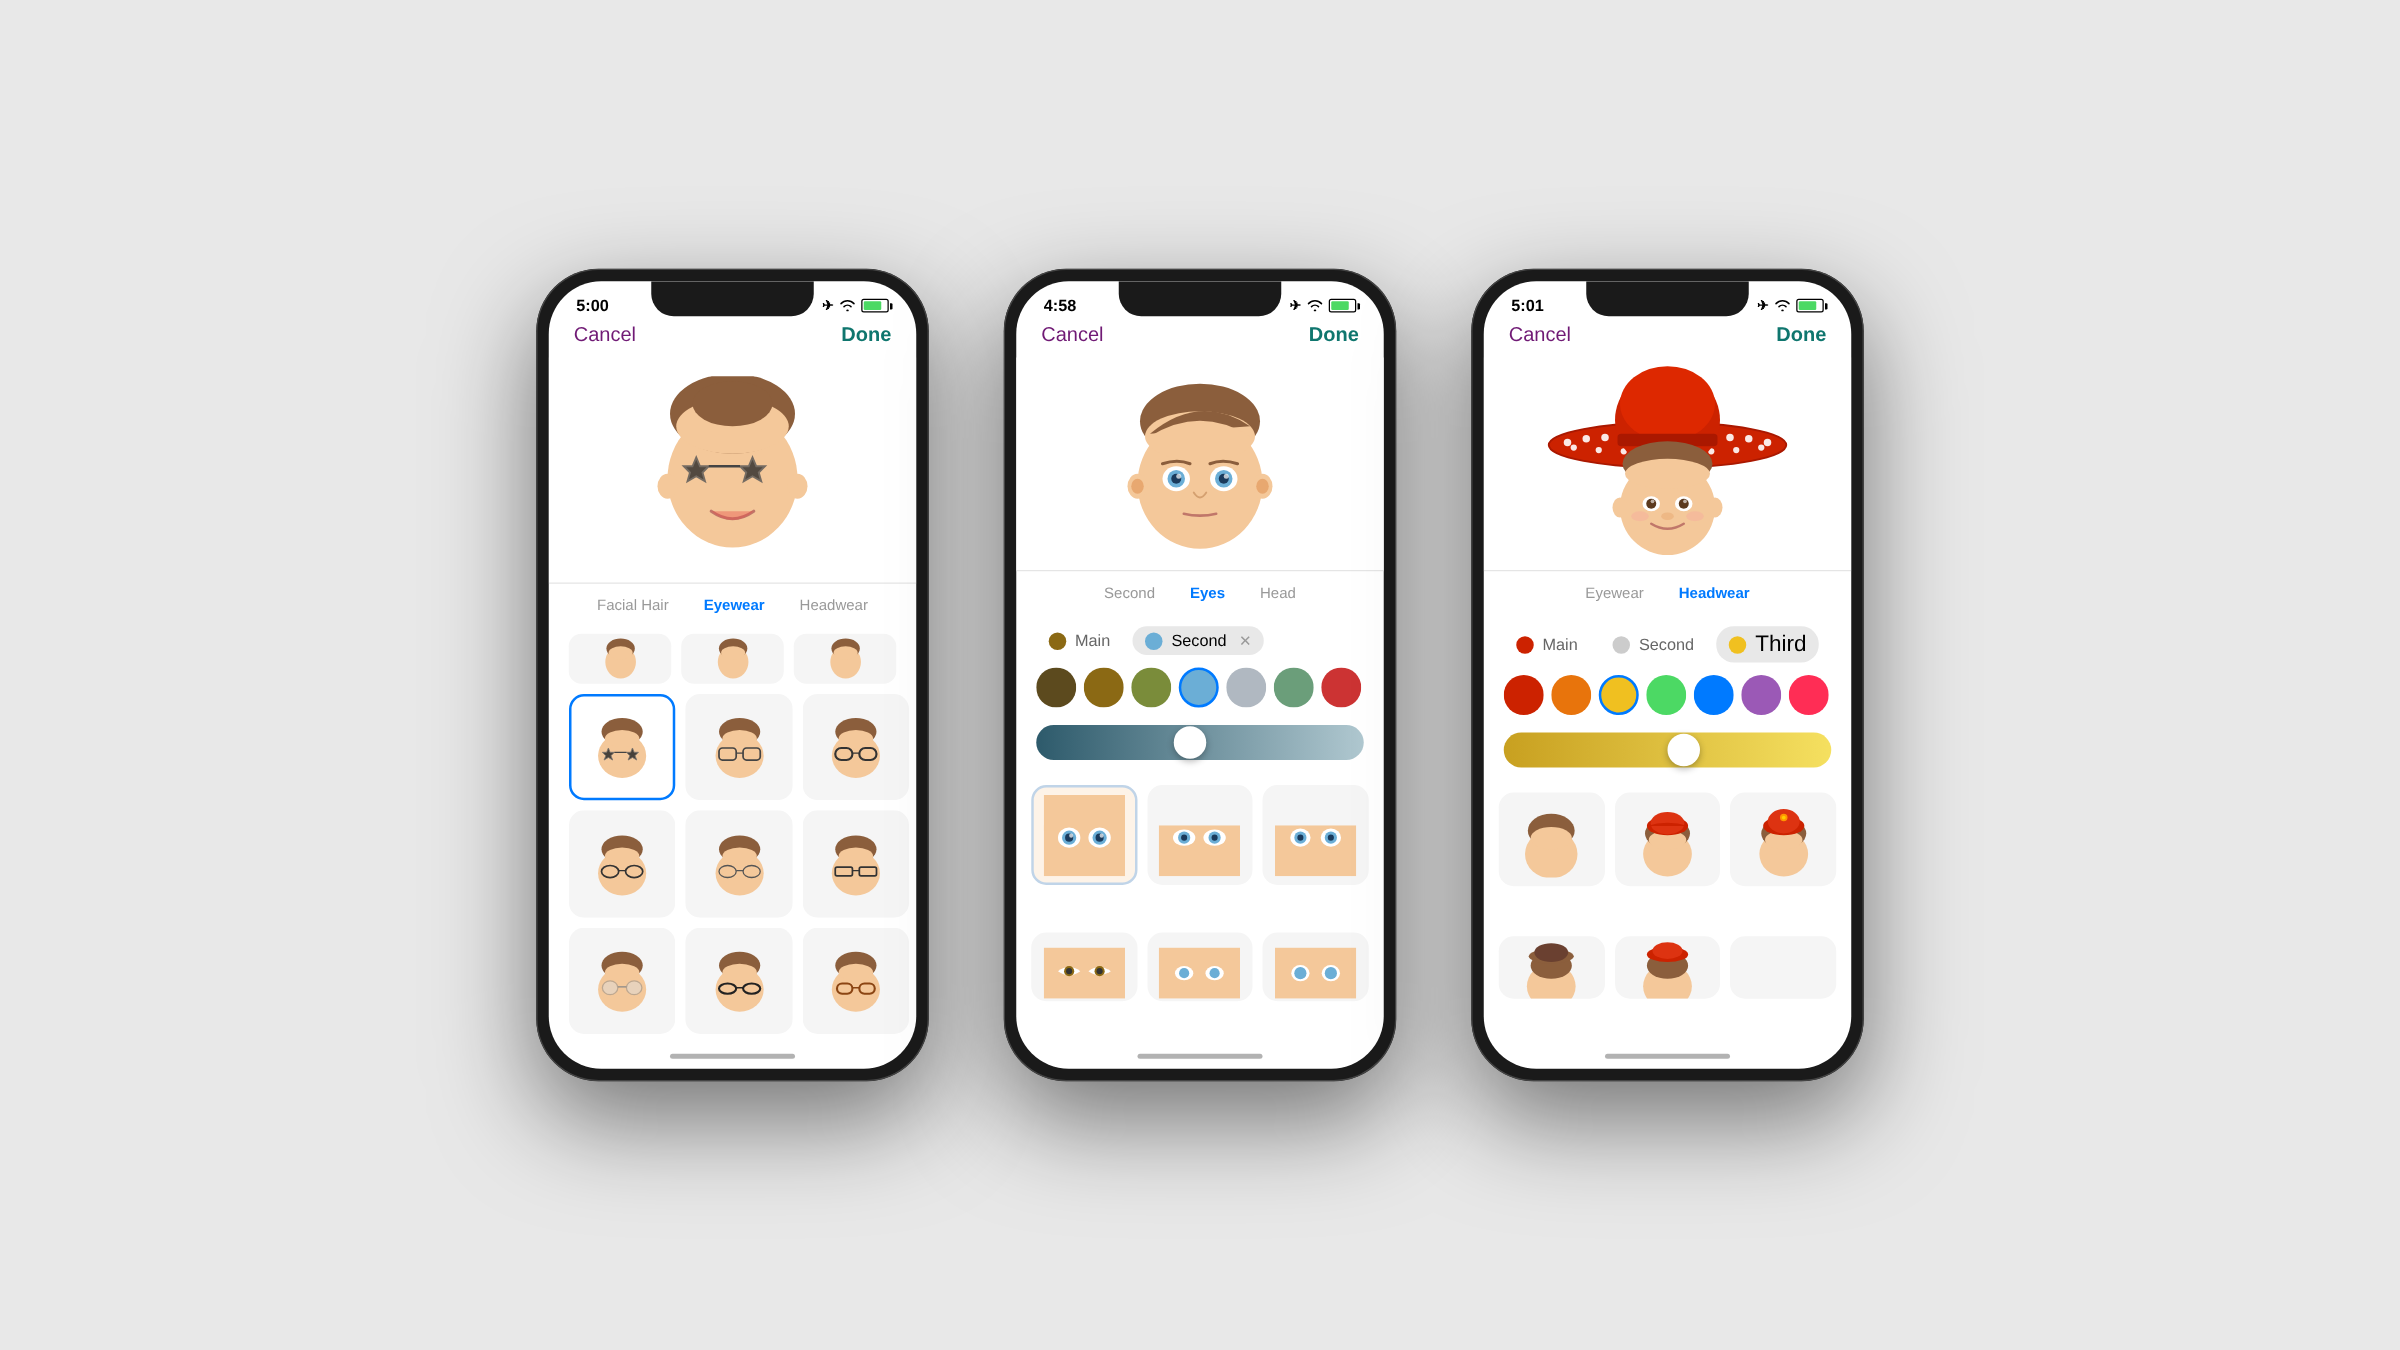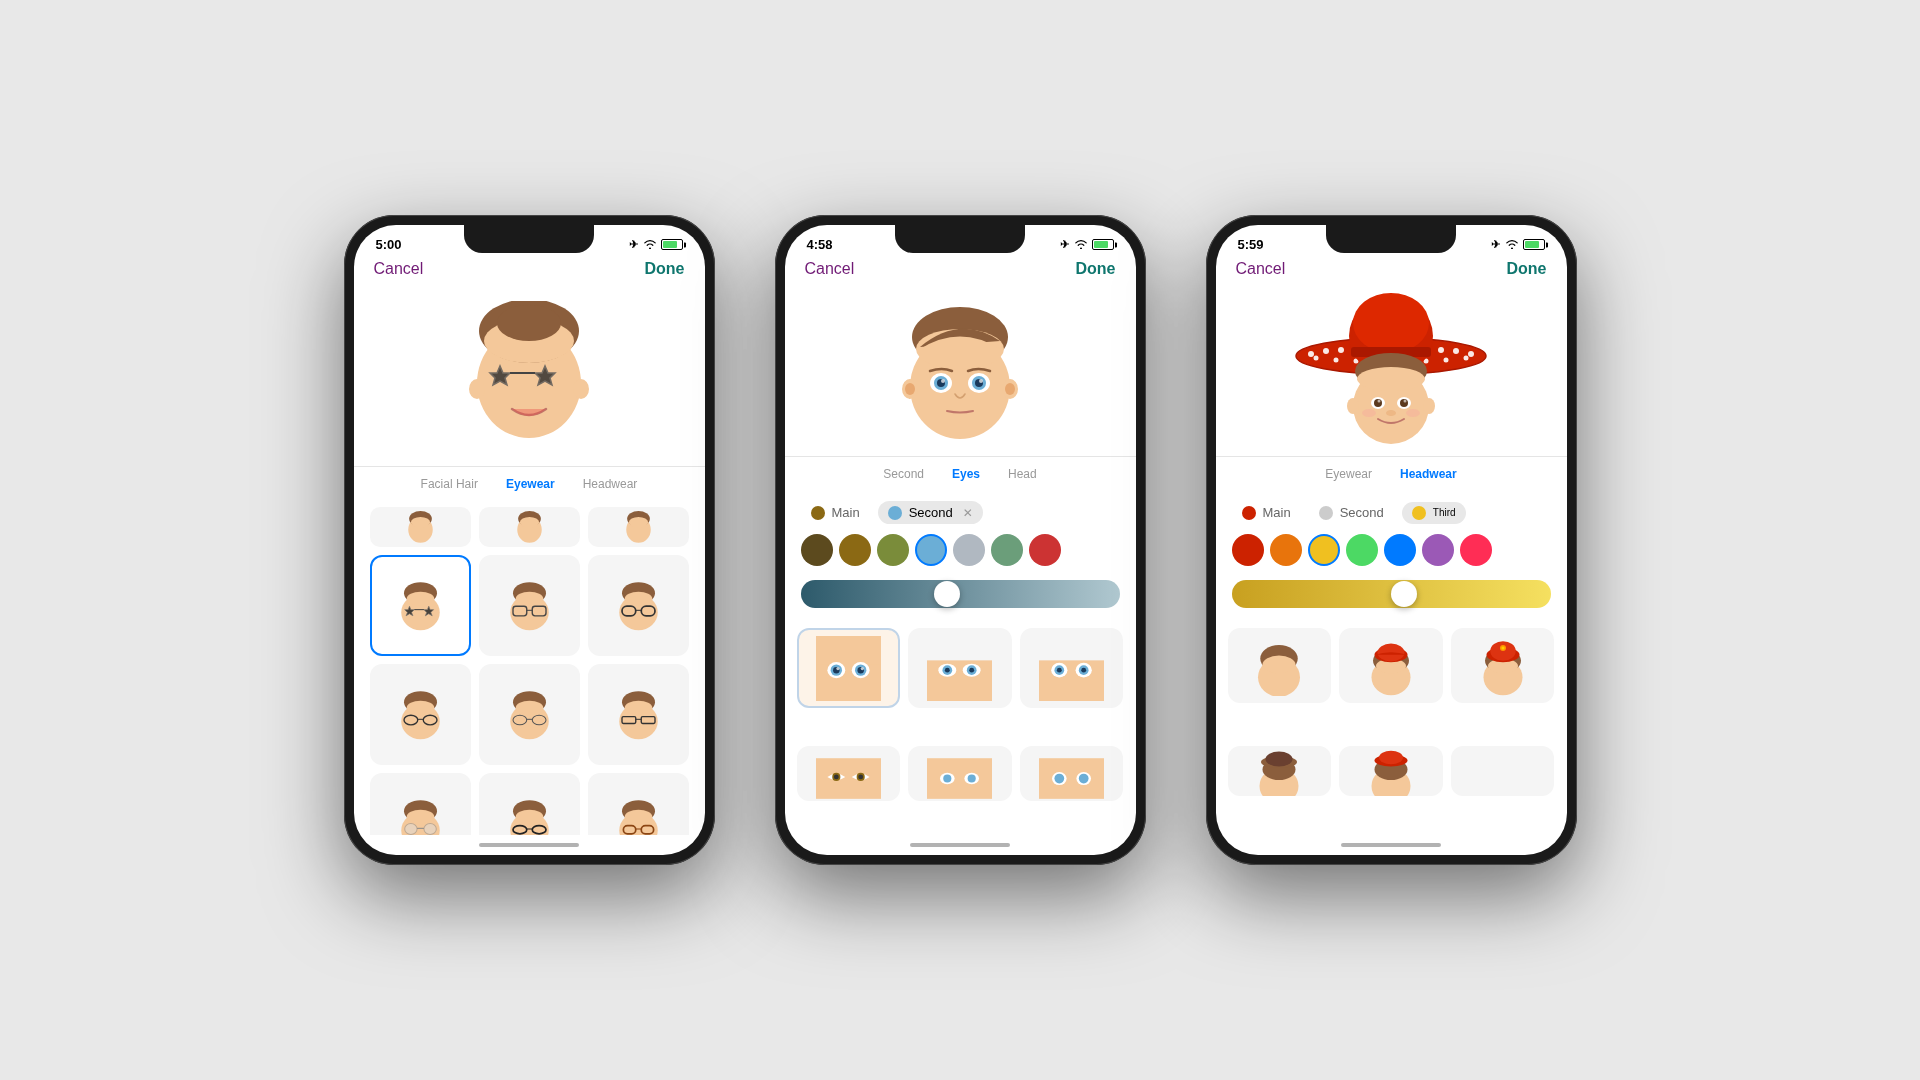--- a/index.html
+++ b/index.html
@@ -14,21 +14,21 @@
       overflow: hidden;
     }
     .phones-container {
       display: flex;
       gap: 60px;
       align-items: center;
       justify-content: center;
     }
     
     .phone {
-      width: 371px;
+      width: 314px;
       height: 650px;
       background: #1a1a1a;
       border-radius: 50px;
       padding: 10px;
       box-shadow: 0 30px 80px rgba(0,0,0,0.5), inset 0 0 0 1px #444;
       position: relative;
     }
     .phone-inner {
       width: 100%;
       height: 100%;
@@ -628,21 +628,21 @@
         <div class="home-bar"></div>
       </div>
     </div>
   </div>
 
   <div class="phone">
     <div class="phone-inner">
       <div class="notch"></div>
 
       <div class="status-bar">
-        <span style="font-size:13px;font-weight:600;">5:59</span>
+        <span style="font-size:13px;font-weight:600;">5:01</span>
         <div class="status-right">
           <span style="font-size:11px;">✈</span>
           <span>
             <svg width="14" height="11" viewBox="0 0 14 11">
                 <path d="M7 9.5a1 1 0 100 2 1 1 0 000-2z" fill="#000"></path>
                 <path d="M4.2 7.3a4 4 0 015.6 0" stroke="#000" stroke-width="1.2" fill="none" stroke-linecap="round"></path>
                 <path d="M1.8 4.9a7 7 0 0110.4 0" stroke="#000" stroke-width="1.2" fill="none" stroke-linecap="round"></path>
               </svg>
           </span>
           <div class="battery-icon">
@@ -730,21 +730,21 @@
           <div class="color-tab">
             <div class="color-dot" style="background:#cc2200;"></div>
             <span style="font-size:13px;color:#666;">Main</span>
           </div>
           <div class="color-tab">
             <div class="color-dot" style="background:#cccccc;"></div>
             <span style="font-size:13px;color:#666;">Second</span>
           </div>
           <div class="color-tab active">
             <div class="color-dot" style="background:#f0c020;"></div>
-            <span style="font-size:10px;">Third</span>
+            <span style="font-size:18px;">Third</span>
           </div>
         </div>
 
         <div class="color-row">
           <div class="color-swatch" style="background:#cc2200;"></div>
           <div class="color-swatch" style="background:#e8740c;"></div>
           <div class="color-swatch selected" style="background:#f0c020;border-color:#007aff;"></div>
           <div class="color-swatch" style="background:#4cd964;"></div>
           <div class="color-swatch" style="background:#007aff;"></div>
           <div class="color-swatch" style="background:#9b59b6;"></div>

